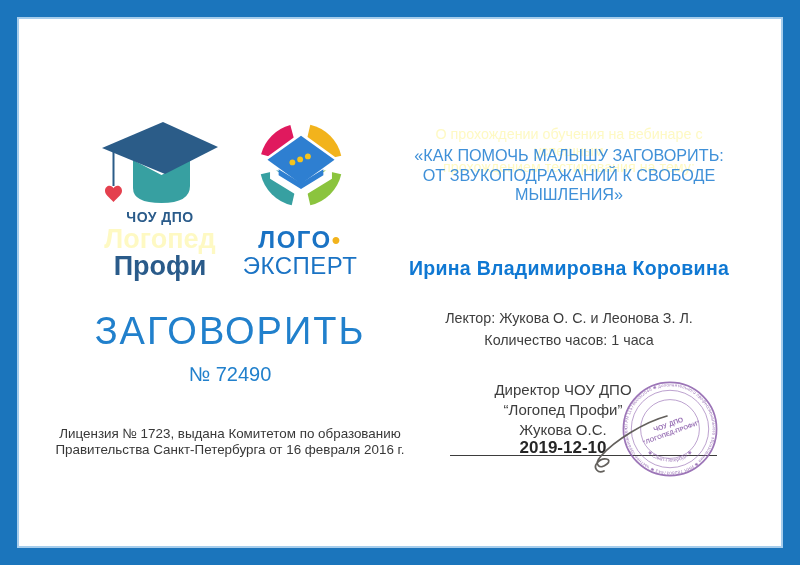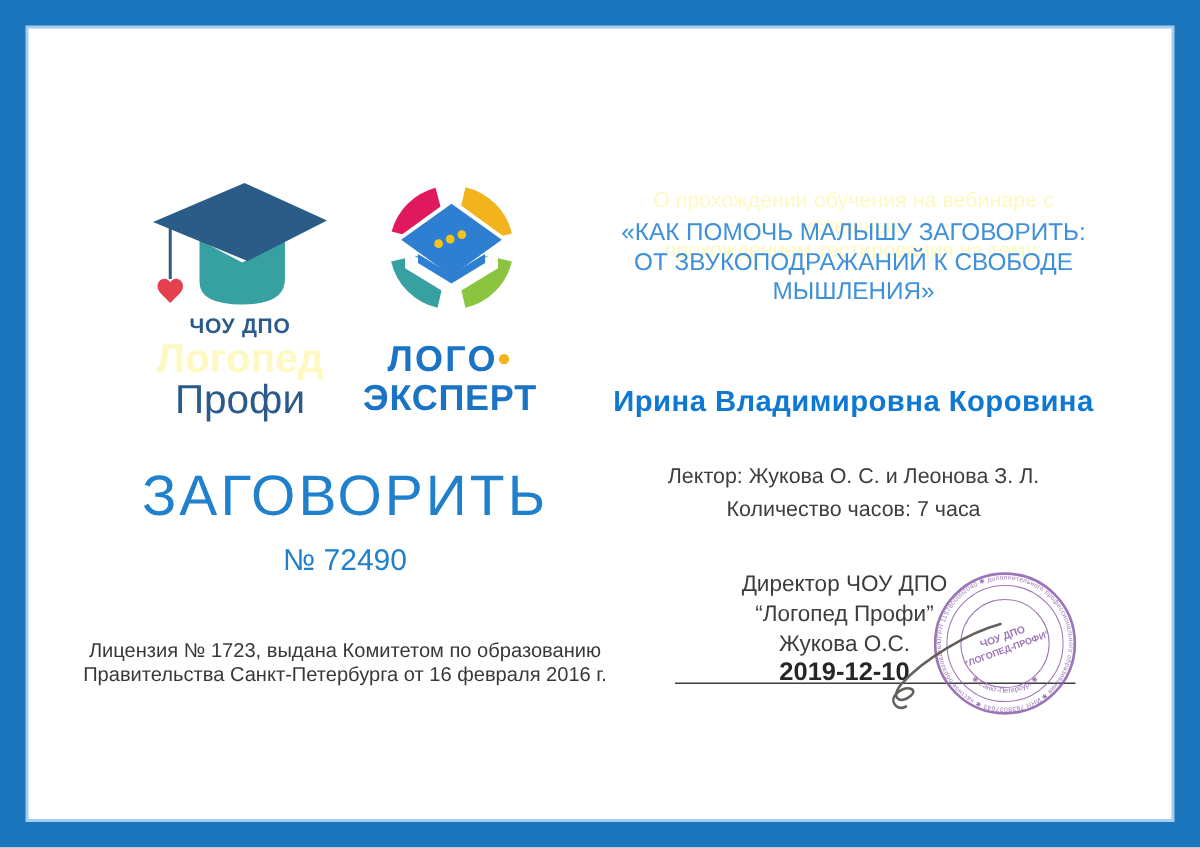--- a/index.html
+++ b/index.html
@@ -10,24 +10,24 @@
   .inner{
     position:absolute;left:19px;top:19px;right:19px;bottom:19px;background:#ffffff;
     box-shadow:0 0 0 2px #a6cdec;
   }
   .abs{position:absolute;}
   .ctr{text-align:center;}
 
   
   .l1-org{left:80px;top:209px;width:160px;font-size:14px;font-weight:bold;color:#2a5b8a;letter-spacing:.5px;}
   .l1-name1{left:60px;top:224px;width:200px;font-size:27px;font-weight:bold;color:#fef9c3;}
-  .l1-name2{left:60px;top:251px;width:200px;font-size:27px;font-weight:normal;color:#2a5b8a;}
+  .l1-name2{left:60px;top:251px;width:200px;font-size:27px;font-weight:bold;color:#2a5b8a;}
   .l2-row{left:220px;top:226px;width:160px;font-size:24px;font-weight:bold;color:#1a73c4;letter-spacing:1.5px;}
   .l2-dot{color:#f2b31c;}
-  .l2-row2{left:220px;top:252px;width:160px;font-size:24px;font-weight:bold;color:#1a73c4;letter-spacing:.5px;}
+  .l2-row2{left:220px;top:252px;width:160px;font-size:24px;font-weight:normal;color:#1a73c4;letter-spacing:.5px;}
   .title{left:40px;top:310px;width:380px;font-size:38px;color:#2180cc;letter-spacing:2px;}
   .number{left:40px;top:363px;width:380px;font-size:20px;color:#2180cc;}
   .license{left:40px;top:426px;width:380px;font-size:13.4px;line-height:15.6px;color:#383838;}
 
   
   .intro{left:400px;top:103px;width:338px;font-size:14.3px;line-height:16.5px;color:#fef9c3;margin-top:23px;}
   .topic{left:409px;top:146px;width:320px;font-size:16.2px;line-height:19.5px;color:#3f90d8;}
   .receives{left:400px;top:229px;width:338px;font-size:14.3px;color:#ffffff;}
   .name{left:400px;top:257px;width:338px;font-size:19.5px;font-weight:bold;color:#0f78d3;letter-spacing:.3px;}
   .lecturer{left:400px;top:310px;width:338px;font-size:14.3px;color:#3d3d3d;}
@@ -80,21 +80,21 @@
   </div>
 
   <div class="abs ctr intro">
     <div>О прохождении обучения на вебинаре с успешным</div>
     <div>прохождением тестирования на тему:</div>
   </div>
   <div class="abs ctr topic">«КАК ПОМОЧЬ МАЛЫШУ ЗАГОВОРИТЬ: ОТ ЗВУКОПОДРАЖАНИЙ К СВОБОДЕ МЫШЛЕНИЯ»</div>
   <div class="abs ctr receives">Получает:</div>
   <div class="abs ctr name">Ирина Владимировна Коровина</div>
   <div class="abs ctr lecturer">Лектор: Жукова О. С. и Леонова З. Л.</div>
-  <div class="abs ctr hours">Количество часов: 7 часа</div>
+  <div class="abs ctr hours">Количество часов: 1 часа</div>
   <div class="abs ctr director">
     <div>Директор ЧОУ ДПО</div>
     <div>“Логопед Профи”</div>
     <div>Жукова О.С.</div>
   </div>
   <div class="abs ctr date">2019-12-10</div>
   <div class="abs sign-line"></div>
 
   <svg class="abs signature" width="85" height="65" viewBox="0 0 85 65">
     <path d="M82,4 C60,10 30,28 16,44 C8,53 15,58 22,52 C28,47 18,44 12,51 C8,56 13,62 19,59" fill="none" stroke="#63605c" stroke-width="1.7" stroke-linecap="round"></path>

